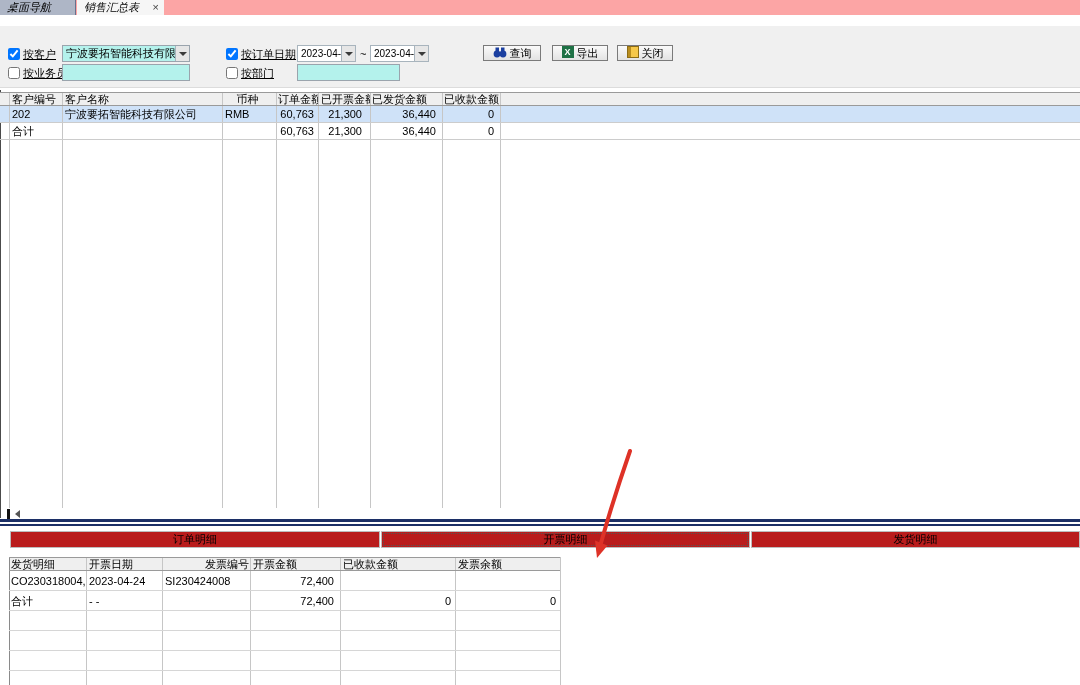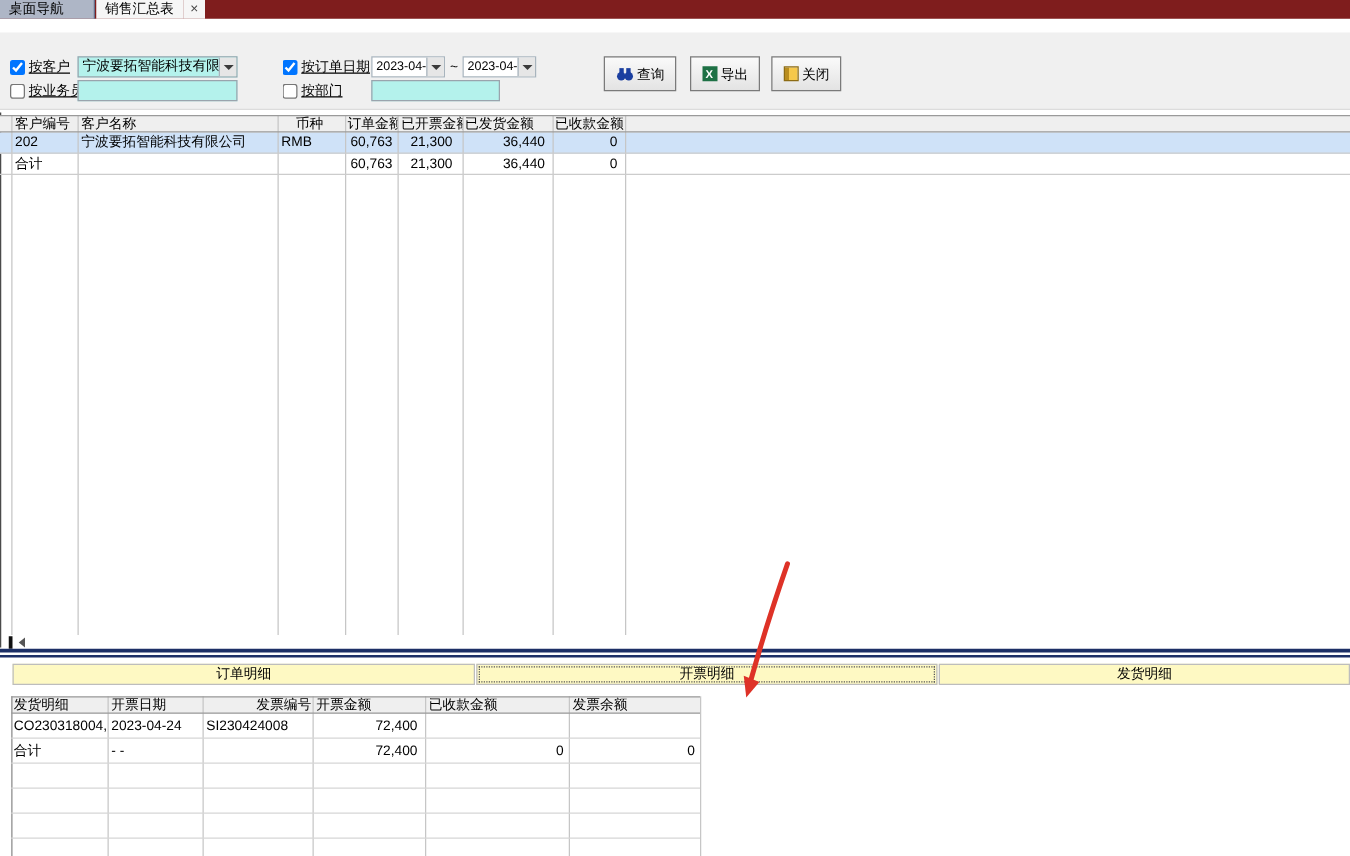--- a/index.html
+++ b/index.html
@@ -2,55 +2,55 @@
 <html><head>
 <meta charset="utf-8">
 <style>
   * { margin:0; padding:0; box-sizing:border-box; }
   html,body { width:1080px; height:685px; }
   body {
     position:relative; overflow:hidden; background:#ffffff; color:#000;
     font-family:"Liberation Sans","DejaVu Sans",sans-serif; font-size:11px;
   }
   
-  .tabbar { position:absolute; left:0; top:0; width:1080px; height:15px; background:#7f1d1d; }
+  .tabbar { position:absolute; left:0; top:0; width:1080px; height:15px; background:#fca5a5;font-style:italic; }
   .wtab { position:absolute; top:0; height:15px; line-height:15px; padding-left:7px; overflow:hidden; white-space:nowrap; }
   .wtab-inactive { left:0; width:76px; background:#aeb6c6; border-right:1px solid #66708c; }
   .wtab-active { left:77px; width:70px; background:#f6f6f6; }
   .tab-close { position:absolute; left:147px; top:0; width:17px; height:15px; line-height:14px; text-align:center; background:#f6f6f6; color:#444; cursor:default; }
   
   .filters { position:absolute; left:0; top:26px; width:1080px; height:62px; background:#f0f0f0; border-bottom:1px solid #dcdcdc; }
   .chk { position:absolute; width:12px; height:12px; margin:0; }
   .flabel { position:absolute; height:16px; line-height:16px; white-space:nowrap;text-decoration:underline; }
   .combo { position:absolute; height:17px; border:1px solid #9aa4ad; background:#b4f2ec; display:flex; }
   .combo-white { background:#ffffff; border:1px solid #a8b4bd; }
   .combo-text { flex:1; line-height:15px; padding-left:3px; overflow:hidden; white-space:nowrap; }
   .dd-btn { width:14px; background:#e6e6e6; border-left:1px solid #a8b4bd; position:relative; }
   .dd-btn::after { content:""; position:absolute; left:3px; top:6px; border-left:4px solid transparent; border-right:4px solid transparent; border-top:4px solid #3a3a3a; }
   .cyan-input { position:absolute; height:17px; border:1px solid #9aa4ad; background:#b4f2ec; font:inherit; padding:0 3px; }
   .tilde { position:absolute; height:16px; line-height:16px; }
-  .btn { position:absolute; height:28px; border:1px solid #7a7a7a; background:linear-gradient(#fafafa,#e3e3e3); display:flex; align-items:center; justify-content:center; gap:3px; font-size:11px; cursor:default; }
+  .btn { position:absolute; height:16px; border:1px solid #7a7a7a; background:linear-gradient(#fafafa,#e3e3e3); display:flex; align-items:flex-start; justify-content:center; gap:3px; font-size:11px; cursor:default; }
   .excel-ic { width:12px; height:12px; background:#1e7145; color:#fff; font-size:9px; font-weight:bold; line-height:12px; text-align:center; }
   .exit-ic { width:12px; height:12px; background:linear-gradient(90deg,#b98d1e 0 3px,#f6c84a 3px); border:1px solid #8d6c14; }
   
   .band { position:absolute; background:#efefef; z-index:0; }
   .rowsel { position:absolute; left:0; top:106px; width:1080px; height:17px; background:#cfe2f8; z-index:0; }
   .gridlines { position:absolute; left:0; top:0; z-index:1; pointer-events:none; }
   .cell { position:absolute; overflow:hidden; white-space:nowrap; z-index:2; }
   .num { text-align:right; }
   .h14 { height:14px; line-height:14px; }
   .h17 { height:17px; line-height:17px; }
   .h20 { height:20px; line-height:20px; }
   
   .scroll-thumb { position:absolute; left:7px; top:509px; width:3px; height:10px; background:#111; }
   .scroll-left { position:absolute; left:15px; top:510px; width:0; height:0; border-top:4px solid transparent; border-bottom:4px solid transparent; border-right:5px solid #555; }
   .split1 { position:absolute; left:0; top:519px; width:1080px; height:3px; background:#1c2f66; }
   .split2 { position:absolute; left:0; top:524px; width:1080px; height:2px; background:#1c2f66; }
   
-  .dtab { position:absolute; top:531px; height:17px; line-height:15px; text-align:center; background:#fef9c3; border:1px solid #bdbdbd; }
+  .dtab { position:absolute; top:531px; height:17px; line-height:15px; text-align:center; background:#b91c1c; border:1px solid #bdbdbd; }
   .dtab-active { outline:1px dotted #555; outline-offset:-3px; }
   .arrow-svg { position:absolute; left:0; top:0; z-index:10; pointer-events:none; }
   .left-border { position:absolute; left:0; top:90px; width:1px; height:428px; background:#4a4a4a; }
 </style>
 </head>
 <body>
 
 <div class="tabbar">
   <div class="wtab wtab-inactive">桌面导航</div>
   <div class="wtab wtab-active">销售汇总表</div>

